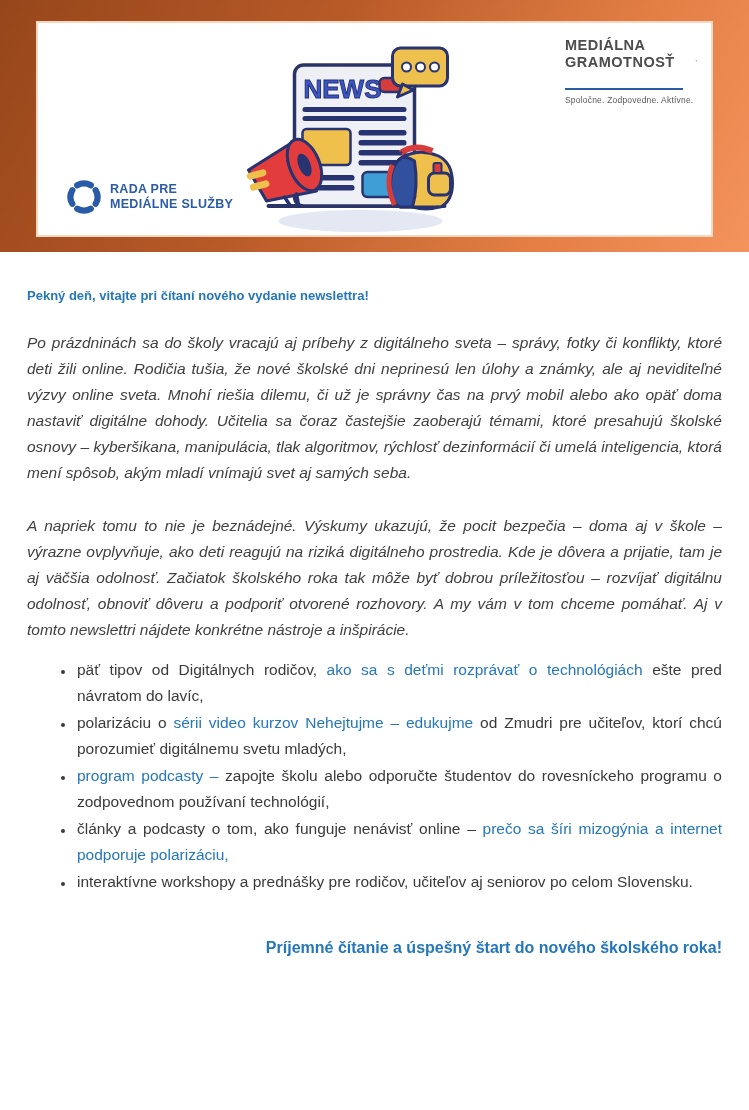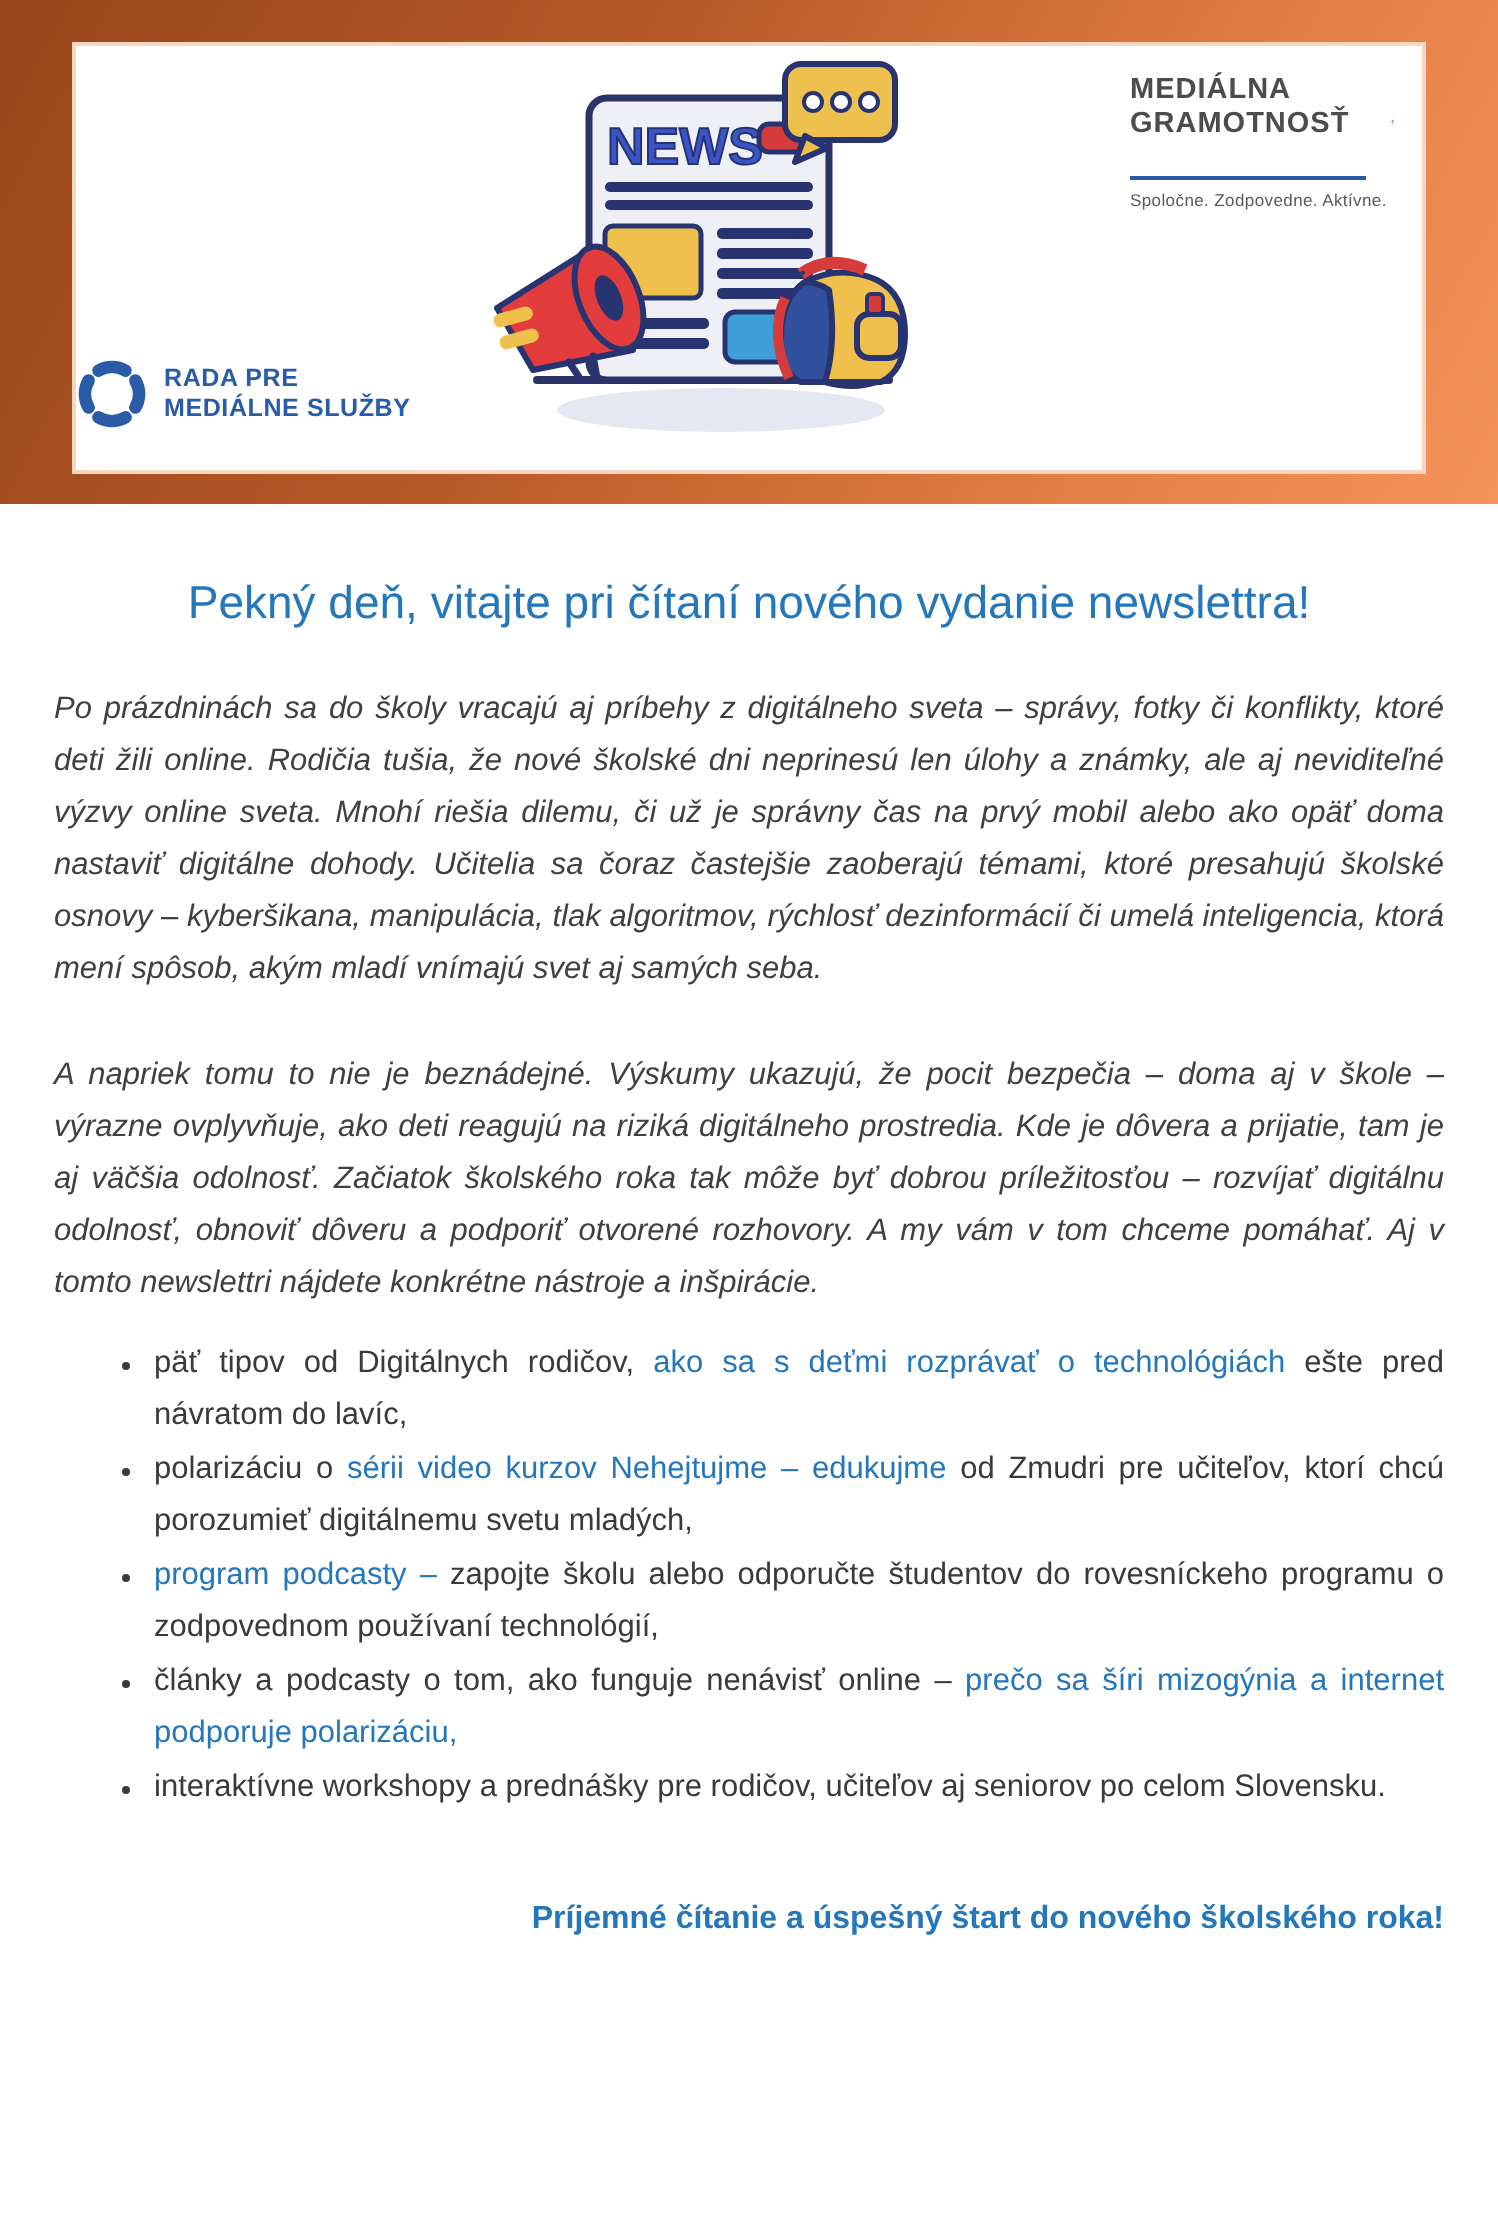--- a/index.html
+++ b/index.html
@@ -13,37 +13,37 @@
   .banner {
     width:749px; height:252px;
     background:linear-gradient(118deg,#96461b 0%,#b85a28 40%,#e37f45 75%,#f5935d 100%);
     padding:21px 36px 15px;
   }
   .banner-inner {
     position:relative; width:100%; height:100%;
     background:#ffffff; border:2px solid #f7d7c0;
   }
   .illustration {
-    position:absolute; left:50%; top:6px; transform:translateX(-57%);
+    position:absolute; left:50%; top:22px; transform:translateX(-57%);
   }
   .mg-logo { position:absolute; top:14px; right:14px; width:132px; text-align:left; }
   .mg-logo-row { display:flex; align-items:flex-start; gap:20px; }
   .mg-logo-text {
     font-weight:bold; color:#4c4c4c; font-size:14.5px; line-height:17px; letter-spacing:0.5px;
   }
   .mg-rule { height:2px; background:#2a5ba7; margin:3px 0 5px; width:118px; }
   .mg-tagline { font-size:8.5px; color:#5a5a5a; letter-spacing:0.2px; }
-  .rada-logo { position:absolute; left:0; bottom:20px; display:flex; align-items:center; gap:8px; }
+  .rada-logo { position:absolute; left:28px; bottom:20px; display:flex; align-items:center; gap:8px; }
   .rada-text { font-weight:bold; color:#2a5ba7; font-size:12.5px; line-height:15px; letter-spacing:0.3px; }
 
   
   .content { padding:0 27px; }
   .greeting {
-    margin-top:36px; text-align:center;
-    color:#2577bb; font-weight:normal; font-size:23px;
+    margin-top:36px; 
+    color:#2577bb; font-weight:bold; font-size:13px;
   }
   .para {
     margin-top:27px; font-style:italic; font-size:15.5px; line-height:26px;
     text-align:justify; color:#404040;
   }
   .list-heading {
     margin-top:30px; color:#2577bb; font-weight:bold; font-size:16.5px;
   }
   ul.bullets { margin:14px 0 0 0; padding-left:48px; list-style:disc; }
   ul.bullets li {

